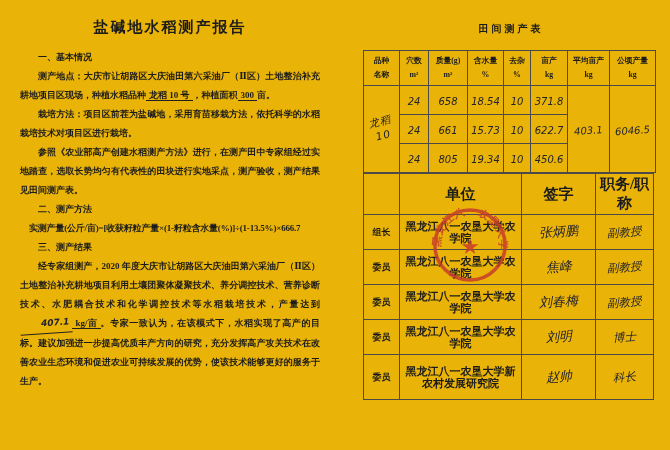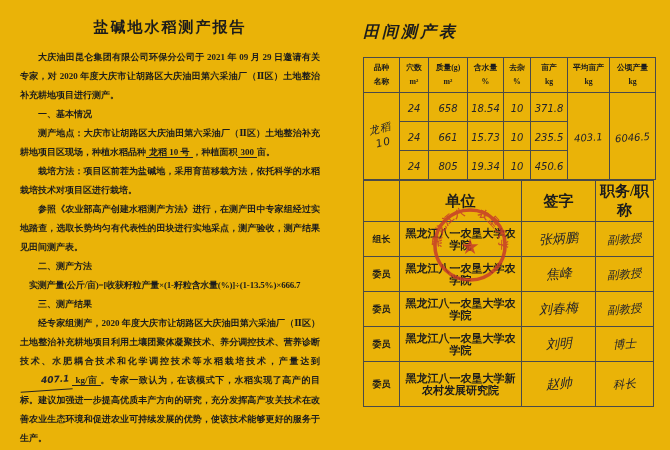--- a/index.html
+++ b/index.html
@@ -24,21 +24,21 @@
   .doc-h { font-weight:bold; }
   .doc-formula { text-indent:1em; letter-spacing:-0.2px; }
   .blank-line { font-weight:bold; border-bottom:1px solid #222; padding:0 3px; }
   .hw {
     font-family:"DejaVu Sans","Liberation Sans",sans-serif;
     font-style:italic; color:#23232b;
   }
   .tilt { display:inline-block; transform:rotate(-4deg); }
   
   .right-page { position:absolute; left:335px; top:0; width:335px; height:450px; box-sizing:border-box; padding:20px 10px 0 28px; }
-  .table-title { text-align:left; font-size:16px; font-weight:bold; letter-spacing:3px; margin:2px 0 0 0; width:296px;font-style:italic; }
+  .table-title { text-align:center; font-size:10px; font-weight:bold; letter-spacing:3px; margin:2px 0 0 0; width:296px; }
   table.field { border-collapse:collapse; table-layout:fixed; width:292px; margin-top:14px;border-radius:8px; }
   table.field th, table.field td { border:1px solid #4a4a4a; padding:0; text-align:center; vertical-align:middle; overflow:hidden; }
   table.field th { font-size:7.8px; font-weight:bold; line-height:14px; height:34px; }
   table.field td { height:28px; }
   .cell-hw { font-size:10px; }
   .variety-hw { display:inline-block; transform:rotate(-14deg); font-size:10.5px; letter-spacing:1px; }
   
   .experts-label { margin:46px 0 8px 2px; font-size:9.5px; font-weight:bold; letter-spacing:1px; }
   table.experts { border-collapse:collapse; table-layout:fixed; width:290px; }
   table.experts th, table.experts td { border:1px solid #4a4a4a; padding:1px 2px; text-align:center; vertical-align:middle; }
@@ -53,21 +53,20 @@
   .stamp { position:absolute; left:96px; top:206px; width:78px; height:78px; opacity:.82; pointer-events:none; }
 </style>
 </head>
 <body>
 
 <div class="canvas">
 
   <div class="left-page">
     <div class="doc-title">盐碱地水稻测产报告</div>
 
-    <p class="doc-p">大庆油田昆仑集团有限公司环保分公司于 2021 年 09 月 29 日邀请有关专家，对 2020 年度大庆市让胡路区大庆油田第六采油厂（Ⅱ区）土地整治补充耕地项目进行测产。</p>
 
     <p class="doc-p doc-h">一、基本情况</p>
 
     <p class="doc-p"><span>测产地点：大庆市让胡路区大庆油田第六采油厂（Ⅱ区）土地整治补充耕地项目区现场，种植水稻品种</span><span class="blank-line">龙稻 10 号</span><span>，种植面积</span><span class="blank-line">300</span><span>亩。</span></p>
 
     <p class="doc-p">栽培方法：项目区前茬为盐碱地，采用育苗移栽方法，依托科学的水稻栽培技术对项目区进行栽培。</p>
 
     <p class="doc-p">参照《农业部高产创建水稻测产方法》进行，在测产田中专家组经过实地踏查，选取长势均匀有代表性的田块进行实地采点，测产验收，测产结果见田间测产表。</p>
 
     <p class="doc-p doc-h">二、测产方法</p>
@@ -138,21 +137,21 @@
           <td><span class="hw cell-hw">10</span></td>
           <td><span class="hw cell-hw">371.8</span></td>
           <td rowspan="3"><span class="hw cell-hw tilt">403.1</span></td>
           <td rowspan="3"><span class="hw cell-hw tilt">6046.5</span></td>
         </tr>
         <tr>
           <td><span class="hw cell-hw">24</span></td>
           <td><span class="hw cell-hw">661</span></td>
           <td><span class="hw cell-hw">15.73</span></td>
           <td><span class="hw cell-hw">10</span></td>
-          <td><span class="hw cell-hw">235.5</span></td>
+          <td><span class="hw cell-hw">622.7</span></td>
         </tr>
         <tr>
           <td><span class="hw cell-hw">24</span></td>
           <td><span class="hw cell-hw">805</span></td>
           <td><span class="hw cell-hw">19.34</span></td>
           <td><span class="hw cell-hw">10</span></td>
           <td><span class="hw cell-hw">450.6</span></td>
         </tr>
       </tbody>
     </table>

